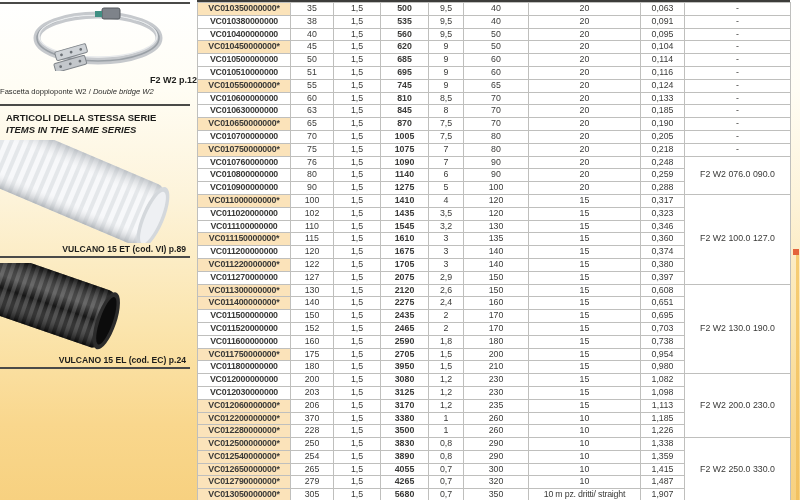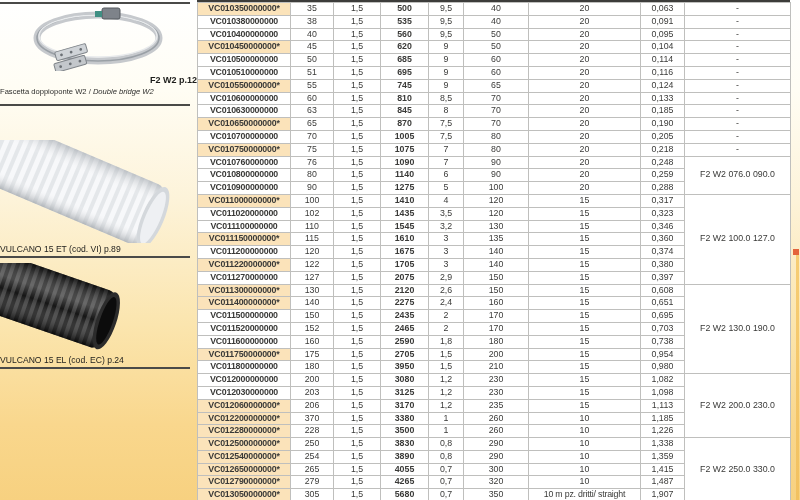--- a/index.html
+++ b/index.html
@@ -7,21 +7,21 @@
         font-family:"Liberation Sans",sans-serif;
         background:linear-gradient(180deg,#ffffff 0%,#fffdf4 18%,#fdf3d9 40%,#fbe5ae 65%,#f9d78d 85%,#f7d180 100%);}
   
   .sidebar{position:absolute;left:0;top:0;width:190px;height:500px;}
   .rule{position:absolute;left:0;width:190px;height:2px;background:#4a4a48;}
   .ref{position:absolute;left:0;width:186px;text-align:right;font-size:9px;font-weight:bold;color:#1d1d1b;padding-left:16px;}
   .caption{position:absolute;left:0;width:186px;text-align:left;font-size:7.6px;color:#2e2e2c;}
   .caption em{font-style:italic;}
   .series-head{position:absolute;left:6px;top:112px;font-size:9.5px;font-weight:bold;color:#1d1d1b;line-height:12px;}
   .series-head .it{font-style:italic;}
-  .fig-label{position:absolute;left:0;width:186px;text-align:left;font-size:8.6px;font-weight:normal;color:#1d1d1b;}
+  .fig-label{position:absolute;left:0;width:186px;text-align:right;font-size:8.6px;font-weight:bold;color:#1d1d1b;}
   .fig{position:absolute;}
   
   .tablewrap{position:absolute;left:197px;top:0;width:593px;height:500px;background:#ffffff;border-top:2px solid #3c3c3a;}
   table.spec{border-collapse:collapse;table-layout:fixed;width:593px;}
   table.spec td{border:1px solid #bfbfbd;padding:0 2px;height:11.8px;line-height:11.8px;
                 font-size:8.8px;color:#3a3a38;text-align:center;white-space:nowrap;overflow:hidden;}
   td.code{text-align:left;padding-left:5px;font-weight:bold;font-size:8.4px;color:#1d1d1b;letter-spacing:-0.2px;margin-left:22px;}
   td.hl{background:var(--hl,#fbe3ba);}
   td.wt{font-weight:bold;color:#222220;}
   td.note{font-size:8px;color:#3c3c3a;}
@@ -60,20 +60,24 @@
         </g>
       </svg>
     </div>
     <div class="ref" style="top:75px">F2 W2 p.122</div>
     <div class="caption" style="top:87px">
       <span>Fascetta doppioponte W2 /</span>
       <em>Double bridge W2</em>
     </div>
     <div class="rule" style="top:104px"></div>
 
+    <div class="series-head">
+      <div>ARTICOLI DELLA STESSA SERIE</div>
+      <div class="it">ITEMS IN THE SAME SERIES</div>
+    </div>
 
     <div class="fig" style="left:0;top:140px">
       <svg width="185" height="103" viewBox="0 0 185 103">
         <defs>
           <pattern id="corrW" width="9" height="70" patternUnits="userSpaceOnUse">
             <rect width="9" height="70" fill="#e4e7ea"></rect>
             <rect width="5" height="70" fill="#f7f8fa"></rect>
           </pattern>
           <linearGradient id="shadeW" x1="0" y1="0" x2="0" y2="1">
             <stop offset="0" stop-color="#9aa0a6" stop-opacity="0.55"></stop>

